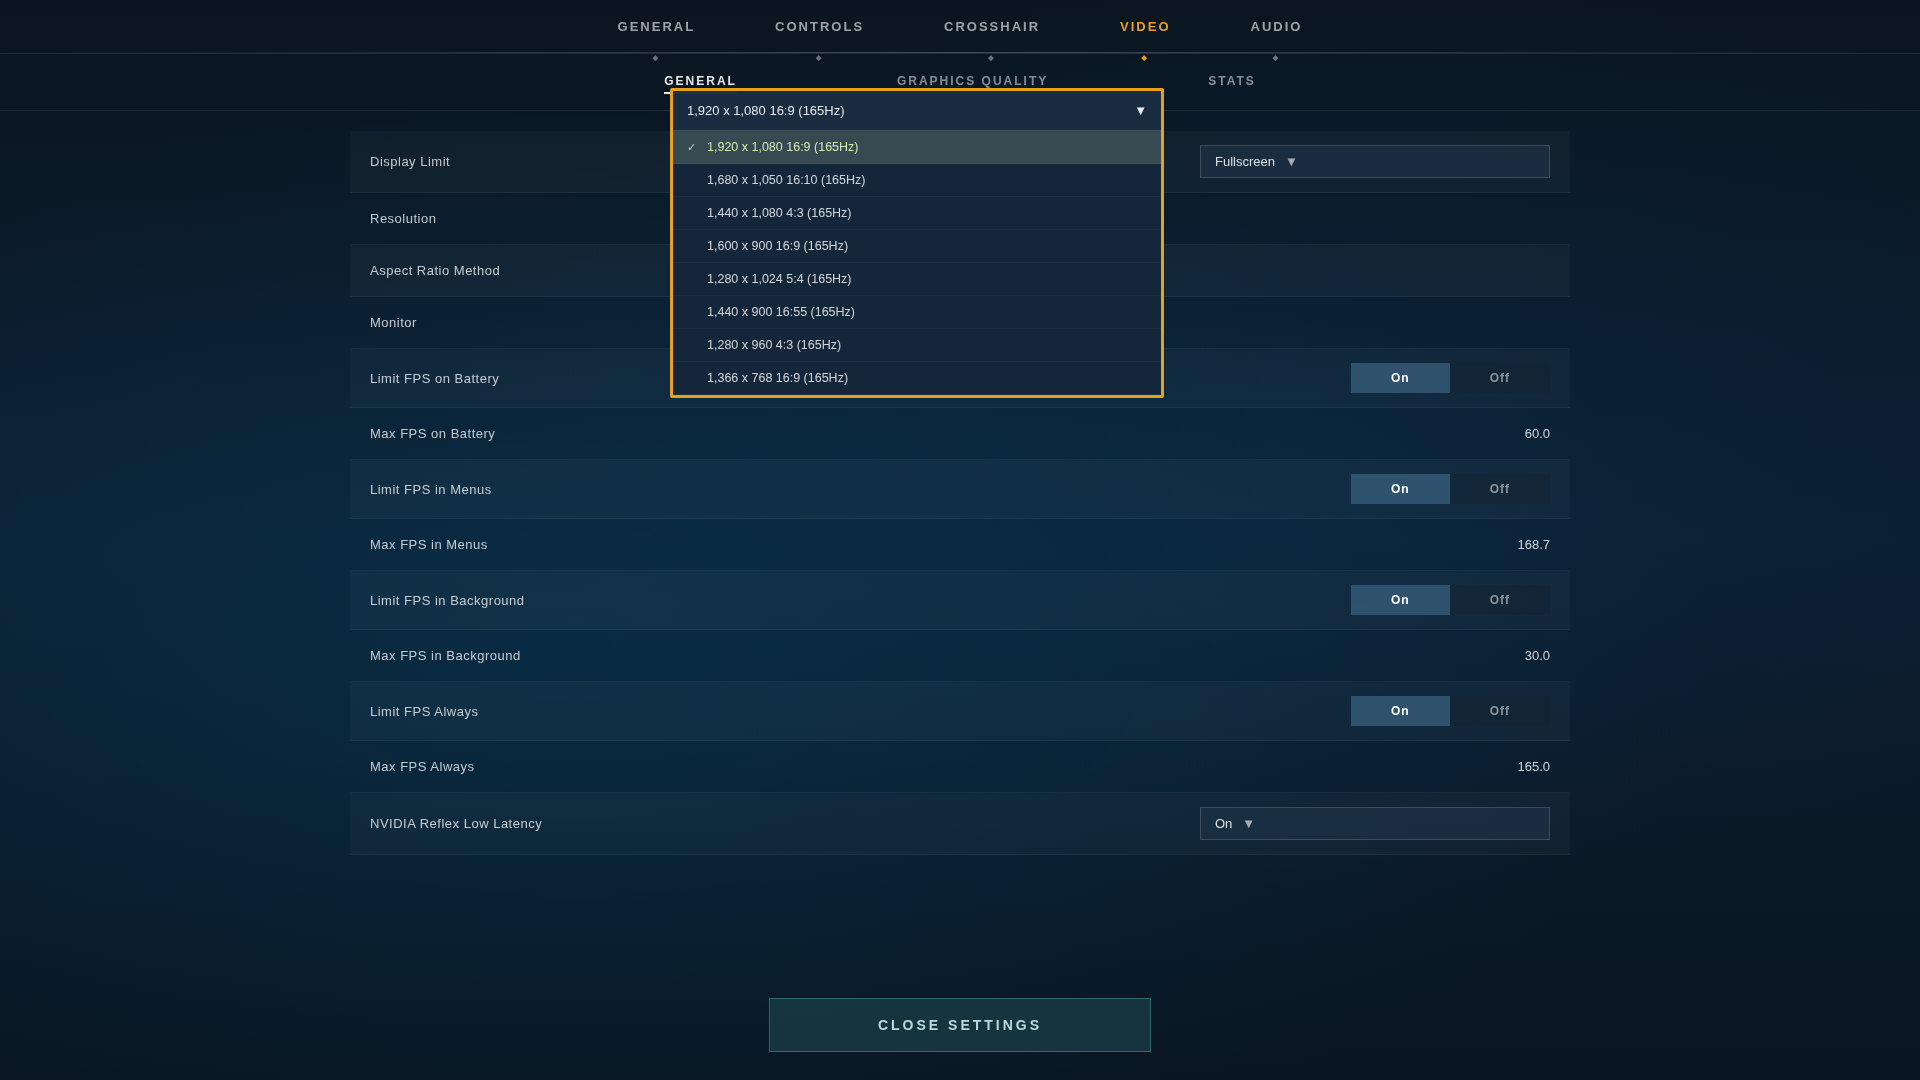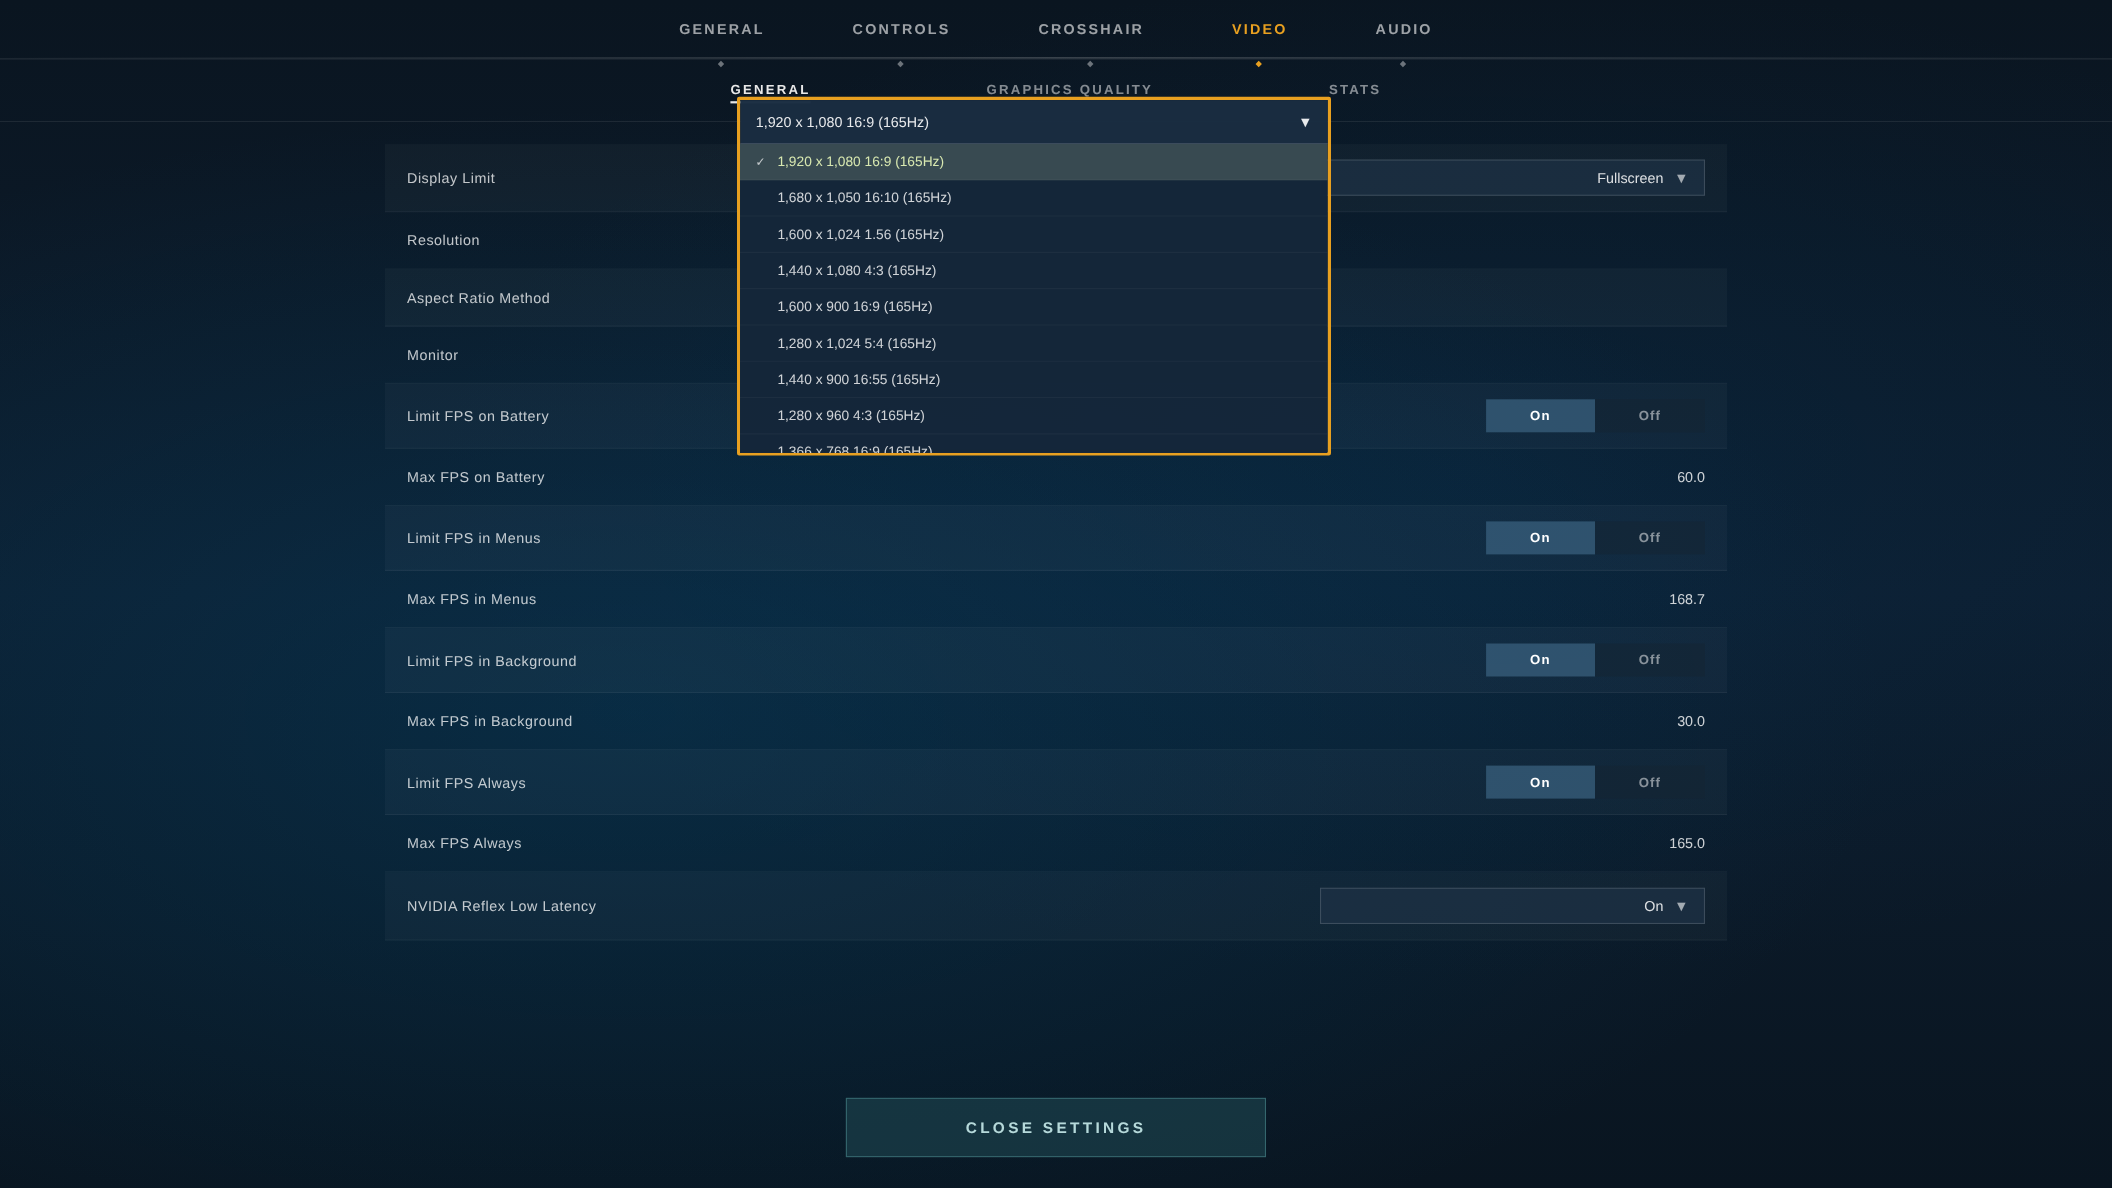--- a/index.html
+++ b/index.html
@@ -119,21 +119,21 @@
     .settings-control {
       flex: 1;
       display: flex;
       align-items: center;
       justify-content: flex-end;
     }
 
     .dropdown-control {
       display: flex;
       align-items: center;
-      justify-content: flex-end;
+      justify-content: flex-start;
       background: rgba(30,50,70,0.7);
       border: 1px solid rgba(255,255,255,0.15);
       padding: 8px 14px;
       min-width: 350px;
       cursor: pointer;
       color: rgba(255,255,255,0.85);
       font-size: 13px;
     }
 
     .dropdown-arrow {
@@ -171,21 +171,21 @@
       font-size: 13px;
       min-width: 80px;
       text-align: right;
     }
 
     
     .resolution-overlay {
       position: absolute;
       top: 88px;
       left: 670px;
-      width: 540px;
+      width: 494px;
       z-index: 100;
       border: 3px solid #e8a020;
       border-radius: 2px;
     }
 
     .resolution-header {
       display: flex;
       align-items: center;
       justify-content: space-between;
       background: rgba(25,45,65,0.98);
@@ -433,24 +433,20 @@
   <div class="resolution-option selected">
         <span class="check-icon">✓</span>
         <span>1,920 x 1,080 16:9 (165Hz)</span>
       </div>
       <div class="resolution-option">
         <span class="check-icon"></span>
         <span>1,680 x 1,050 16:10 (165Hz)</span>
       </div>
       <div class="resolution-option">
         <span class="check-icon"></span>
-        <span>1,600 x 1,024 1.56 (165Hz)</span>
-      </div>
-      <div class="resolution-option">
-        <span class="check-icon"></span>
         <span>1,440 x 1,080 4:3 (165Hz)</span>
       </div>
       <div class="resolution-option">
         <span class="check-icon"></span>
         <span>1,600 x 900 16:9 (165Hz)</span>
       </div>
       <div class="resolution-option">
         <span class="check-icon"></span>
         <span>1,280 x 1,024 5:4 (165Hz)</span>
       </div>

